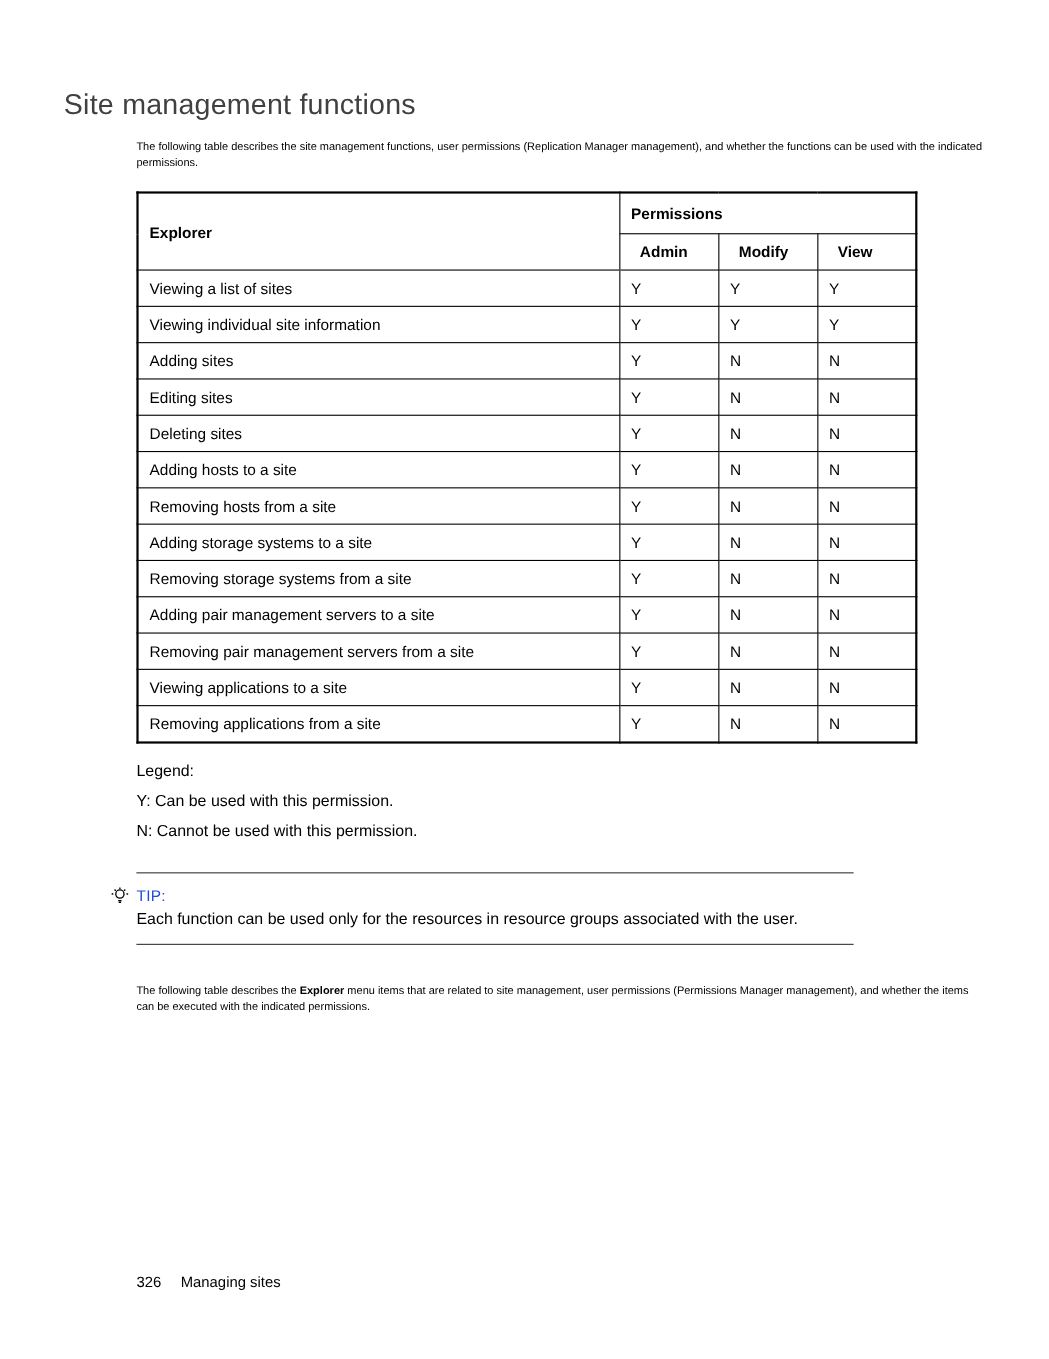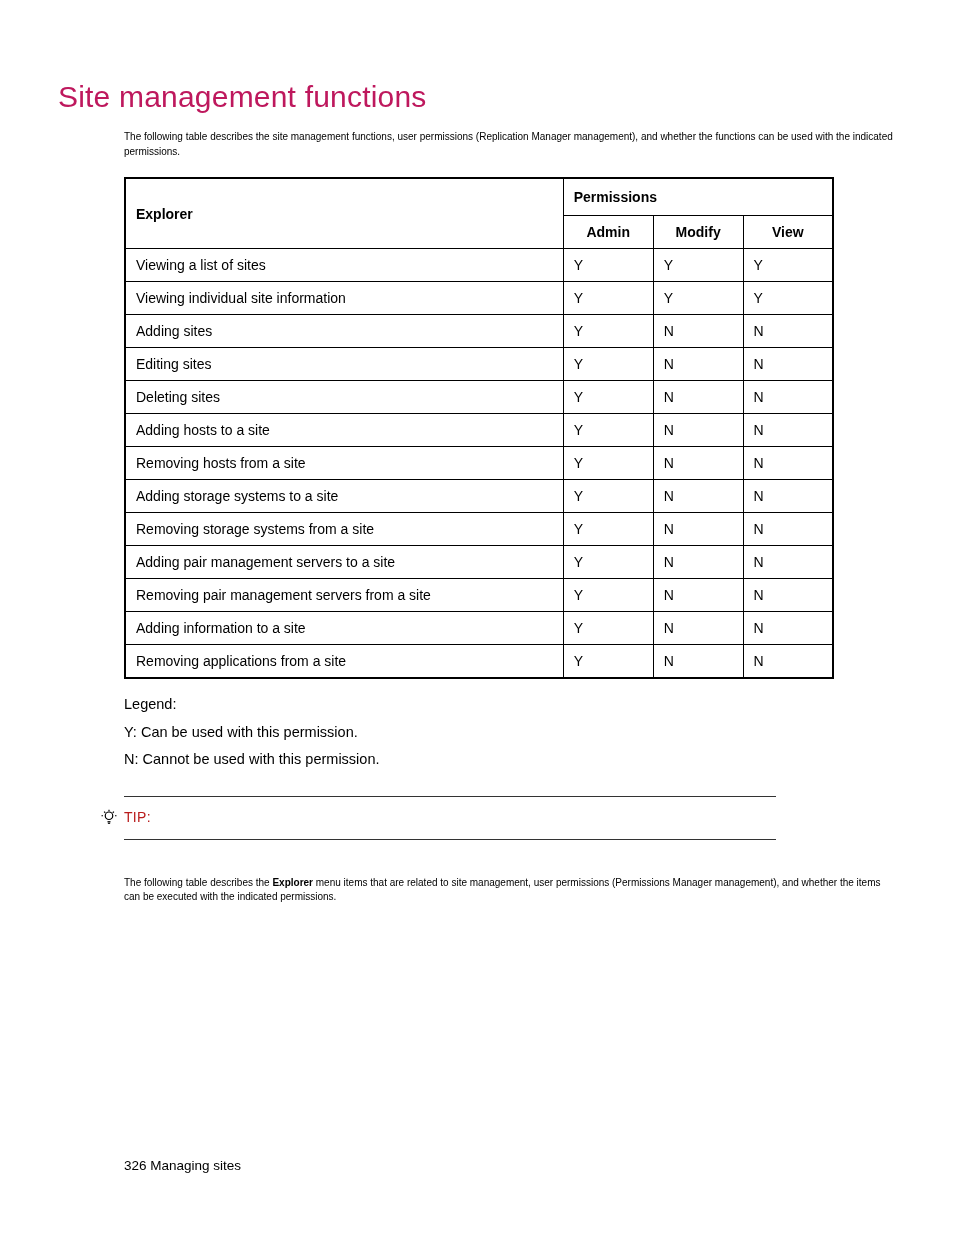--- a/index.html
+++ b/index.html
@@ -13,22 +13,22 @@
     height: 1235px;
     position: relative;
   }
   .page {
     padding: 80px 58px 0 58px;
   }
   .h2 {
     font-family: "Arial Narrow", Arial, sans-serif;
     font-stretch: condensed;
     font-weight: 400;
-    color: #be185d;
-    font-size: 30px;
+    color: #404040;
+    font-size: 26px;
     margin: 0 0 16px 0;
     letter-spacing: 0.2px;
   }
   .intro {
     font-size: 10px;
     line-height: 1.45;
     margin: 0 0 18px 0;
     padding-left: 66px;
   }
   .table-wrap {
@@ -48,21 +48,20 @@
   }
   table.perm thead th {
     font-weight: 700;
     padding: 10px 10px;
   }
   table.perm thead tr.r1 th.fn {
     border-bottom: none;
   }
   table.perm thead tr.r2 th {
     padding: 8px 18px;
-    text-align: center;
   }
   table.perm tbody td {
     padding: 8px 10px;
     font-weight: 400;
   }
   table.perm col.c-fn { width: 440px; }
   table.perm col.c-a { width: 90px; }
   table.perm col.c-m { width: 90px; }
   table.perm col.c-v { width: 90px; }
 
@@ -81,39 +80,39 @@
     position: relative;
   }
   .tip-icon {
     position: absolute;
     left: -24px;
     top: 12px;
     width: 18px;
     height: 18px;
   }
   .tip-label {
-    color: #b91c1c;
+    color: #1d4ed8;
     font-size: 14px;
     font-weight: 400;
     letter-spacing: 0.3px;
   }
   .tip-text {
     font-size: 14.5px;
     margin-top: 6px;
   }
   .section2 {
     margin-top: 36px;
   }
   .footer {
     position: absolute;
     left: 124px;
     bottom: 62px;
     font-size: 13.5px;
   }
-  .footer .pn { }
+  .footer .pn { margin-right: 14px; }
   .bold { font-weight: 700; }
 </style>
 </head>
 <body>
 
 <div class="page">
 
   <h2 class="h2">Site management functions</h2>
   <p class="intro">The following table describes the site management functions, user permissions (Replication Manager management), and whether the functions can be used with the indicated permissions.</p>
 
@@ -197,21 +196,21 @@
             <td>N</td>
             <td>N</td>
           </tr>
           <tr>
             <td>Removing pair management servers from a site</td>
             <td>Y</td>
             <td>N</td>
             <td>N</td>
           </tr>
           <tr>
-            <td>Adding information to a site</td>
+            <td>Viewing applications to a site</td>
             <td>Y</td>
             <td>N</td>
             <td>N</td>
           </tr>
           <tr>
             <td>Removing applications from a site</td>
             <td>Y</td>
             <td>N</td>
             <td>N</td>
           </tr>
@@ -232,20 +231,21 @@
         <line x1="10" y1="17" x2="14" y2="17"></line>
         <line x1="10.5" y1="19" x2="13.5" y2="19"></line>
         <line x1="12" y1="1" x2="12" y2="3"></line>
         <line x1="4" y1="9" x2="2" y2="9"></line>
         <line x1="22" y1="9" x2="20" y2="9"></line>
         <line x1="5.5" y1="3.5" x2="7" y2="5"></line>
         <line x1="18.5" y1="3.5" x2="17" y2="5"></line>
       </svg>
     </span>
     <div class="tip-label">TIP:</div>
+    <div class="tip-text">Each function can be used only for the resources in resource groups associated with the user.</div>
   </div>
 
   <div class="section2">
     <p class="intro">
       <span>The following table describes the </span><span class="bold">Explorer</span><span> menu items that are related to site management, user permissions (Permissions Manager management), and whether the items can be executed with the indicated permissions.</span>
     </p>
   </div>
 
 </div>
 

